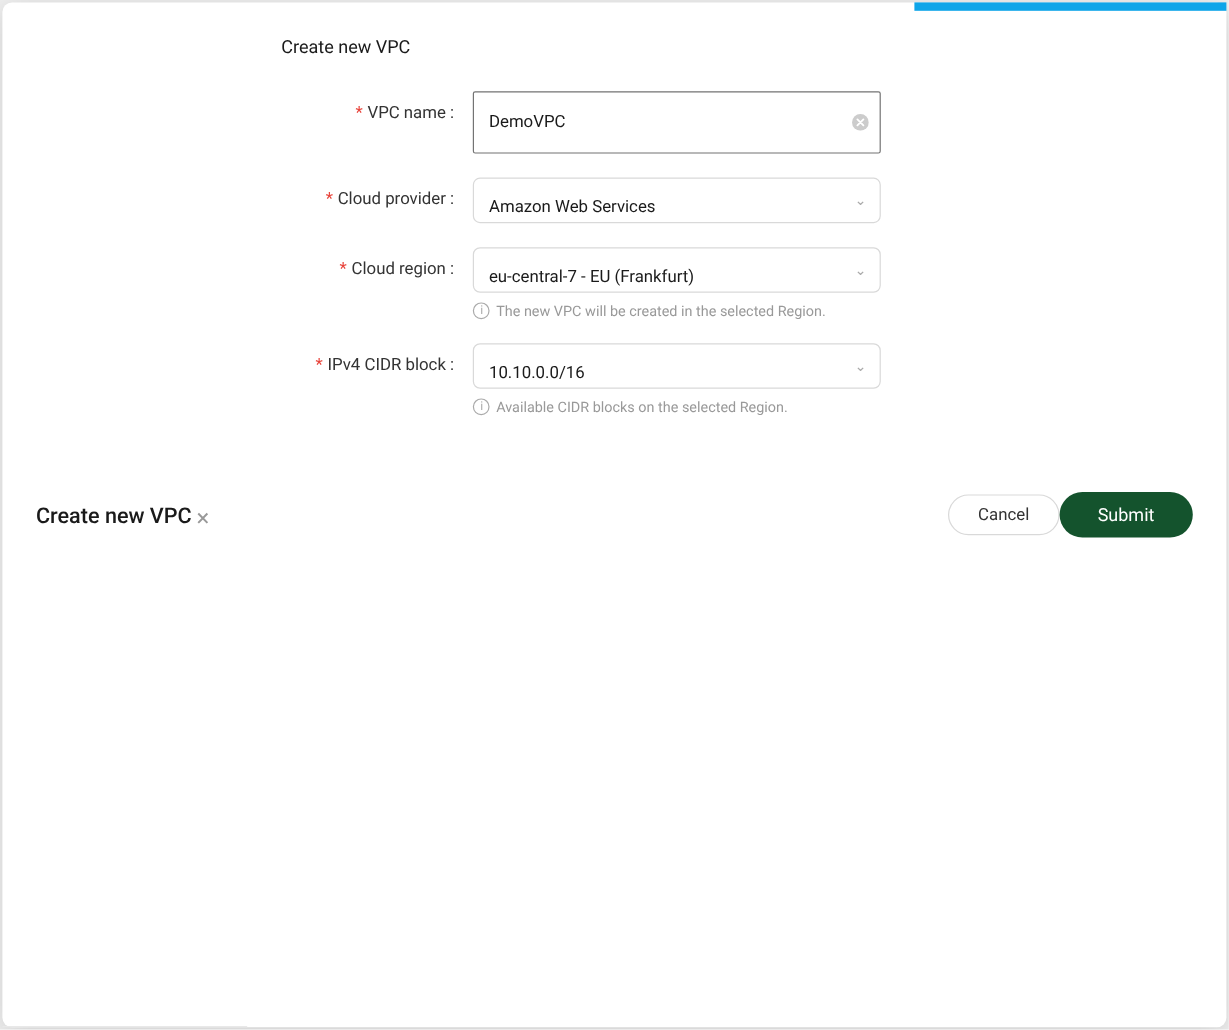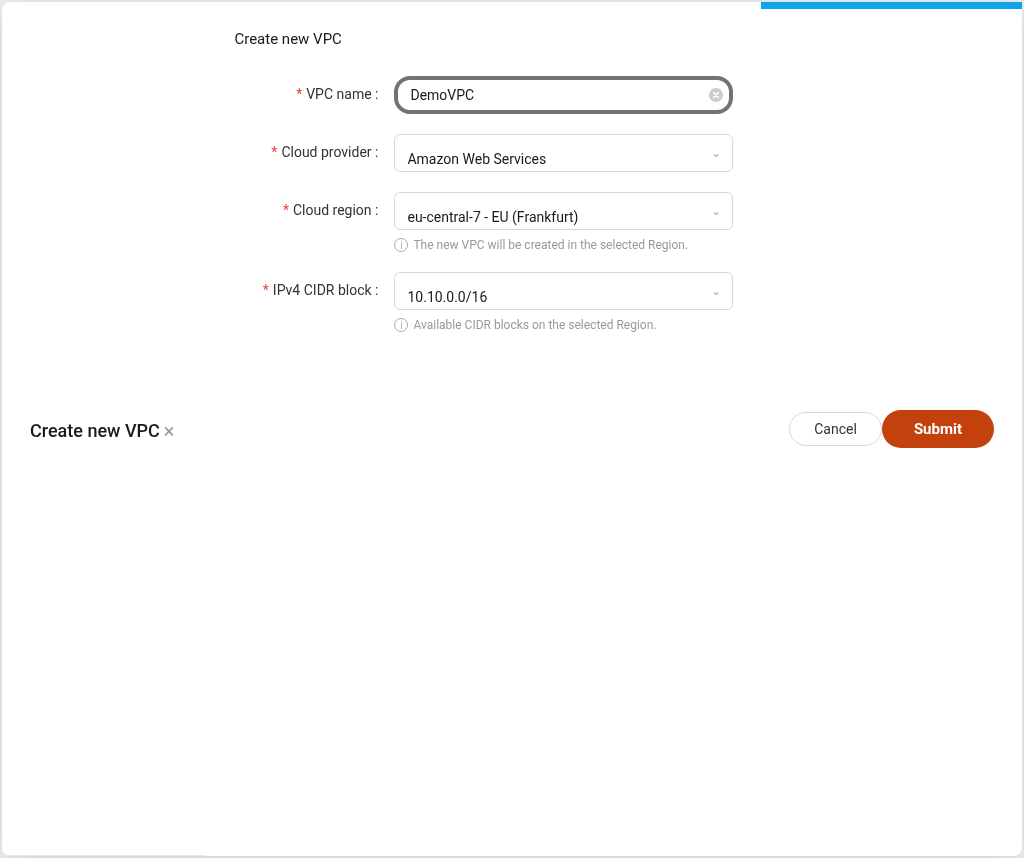--- a/index.html
+++ b/index.html
@@ -101,23 +101,23 @@
     .form-input-wrapper {
       flex: 1;
       max-width: 580px;
       display: flex;
       flex-direction: column;
       gap: 4px;
     }
 
     .text-input {
       width: 100%;
-      height: 38px;
-      border: 4px solid #737373;
-      border-radius: 16px;
+      height: 52px;
+      border: 1px solid #737373;
+      border-radius: 2px;
       padding: 0 36px 0 12px;
       font-size: 14px;
       color: #1a1a1a;
       outline: none;
       background: #fff;
     }
 
     .input-with-clear {
       position: relative;
       width: 100%;
@@ -206,28 +206,28 @@
       border: 1px solid #d9d9d9;
       border-radius: 20px;
       padding: 8px 24px;
       font-size: 14px;
       color: #333;
       cursor: pointer;
       font-weight: 400;
     }
 
     .submit-btn {
-      background: #c2410c;
+      background: #14532d;
       border: none;
       border-radius: 20px;
       padding: 10px 32px;
       font-size: 15px;
       color: #fff;
       cursor: pointer;
-      font-weight: 700;
+      font-weight: 400;
     }
   </style>
 </head>
 <body>
 
 <div class="dialog">
   <div class="dialog-header">
     <span class="dialog-title">Create new VPC</span>
     <button class="close-btn">×</button>
   </div>

